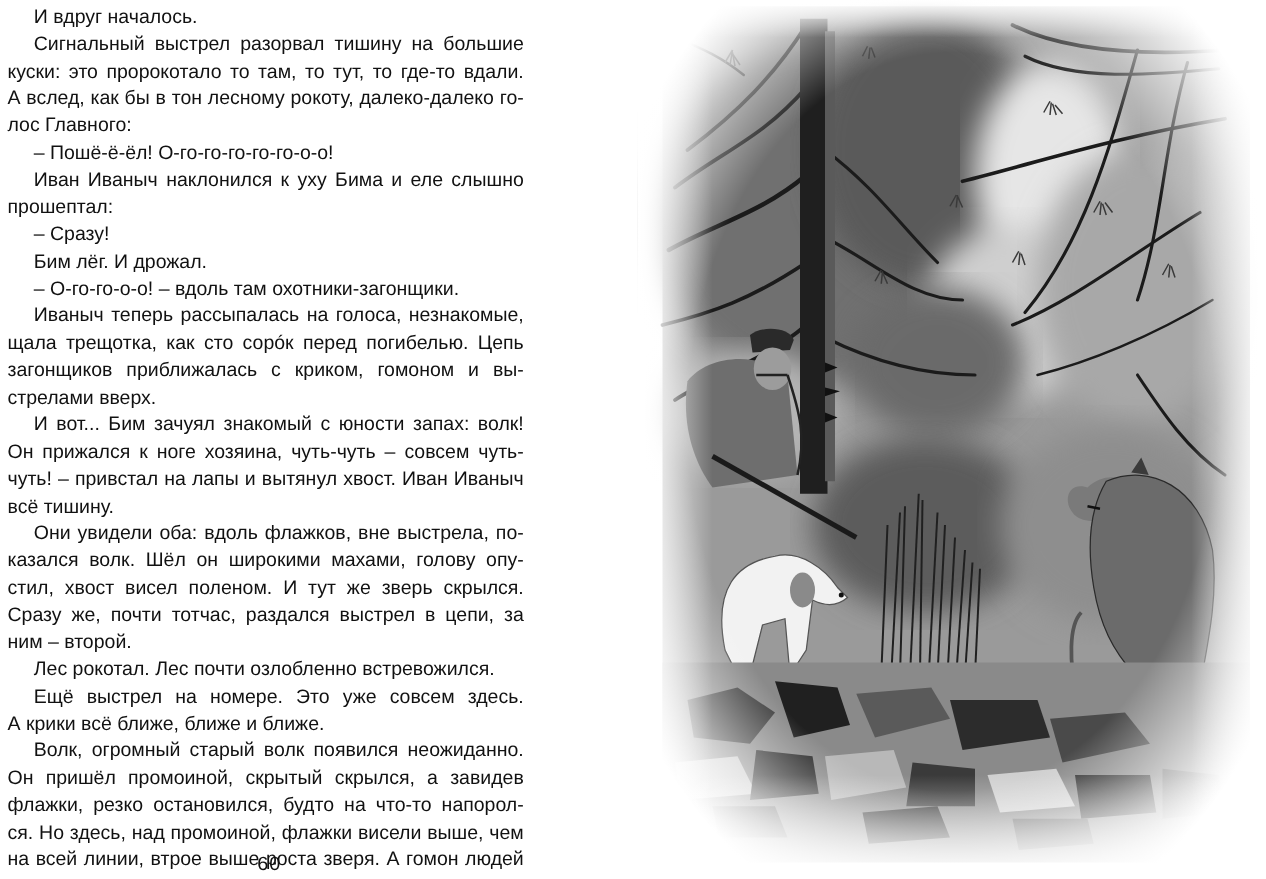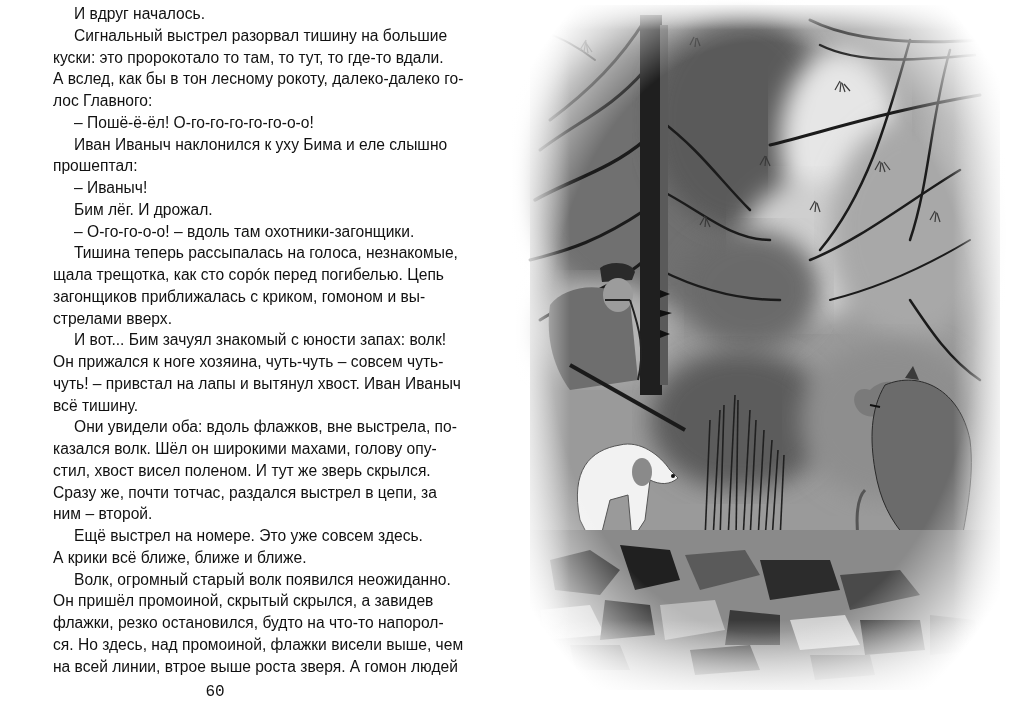--- a/index.html
+++ b/index.html
@@ -3,21 +3,21 @@
 <meta charset="utf-8">
 <style>
   html, body { margin:0; padding:0; background:#ffffff; }
   body { width:1013px; height:703px; position:relative; overflow:hidden; }
   .page-text {
     position:absolute; left:6px; top:3px; width:413px;
     font-family:"Liberation Sans", sans-serif;
     font-size:15.6px; line-height:21.75px; color:#111;
     text-align:justify;
   }
-  .page-text .line { display:block; text-align:justify; text-align-last:justify; white-space:nowrap;margin-left:47px; }
+  .page-text .line { display:block; text-align:justify; text-align-last:justify; white-space:nowrap; }
   .page-text .line.last { text-align-last:left; }
   .page-text .line.ind { padding-left:21px; }
   .page-number {
     position:absolute; left:200px; top:683px; width:30px; text-align:center;
     font-family:Liberation Mono, monospace; font-size:16px; color:#111;
   }
   .illustration {
     position:absolute; left:510px; top:0; width:503px; height:703px;
   }
   .illustration svg { display:block; }
@@ -27,36 +27,37 @@
 
 <div class="page-text" id="text-root">
     <span class="line ind last">И вдруг началось.</span>
     <span class="line ind">Сигнальный выстрел разорвал тишину на большие</span>
     <span class="line">куски: это пророкотало то там, то тут, то где-то вдали.</span>
     <span class="line">А вслед, как бы в тон лесному рокоту, далеко-далеко го-</span>
     <span class="line last">лос Главного:</span>
     <span class="line ind last">– Пошё-ё-ёл! О-го-го-го-го-го-о-о!</span>
     <span class="line ind">Иван Иваныч наклонился к уху Бима и еле слышно</span>
     <span class="line last">прошептал:</span>
-    <span class="line ind last">– Иваныч!</span>
+    <span class="line ind last">– Сразу!</span>
     <span class="line ind last">Бим лёг. И дрожал.</span>
     <span class="line ind last">– О-го-го-о-о! – вдоль там охотники-загонщики.</span>
-    <span class="line ind">Тишина теперь рассыпалась на голоса, незнакомые,</span>
+    <span class="line ind">Иваныч теперь рассыпалась на голоса, незнакомые,</span>
     <span class="line">щала трещотка, как сто сорóк перед погибелью. Цепь</span>
     <span class="line">загонщиков приближалась с криком, гомоном и вы-</span>
     <span class="line last">стрелами вверх.</span>
     <span class="line ind">И вот... Бим зачуял знакомый с юности запах: волк!</span>
     <span class="line">Он прижался к ноге хозяина, чуть-чуть – совсем чуть-</span>
     <span class="line">чуть! – привстал на лапы и вытянул хвост. Иван Иваныч</span>
     <span class="line last">всё тишину.</span>
     <span class="line ind">Они увидели оба: вдоль флажков, вне выстрела, по-</span>
     <span class="line">казался волк. Шёл он широкими махами, голову опу-</span>
     <span class="line">стил, хвост висел поленом. И тут же зверь скрылся.</span>
     <span class="line">Сразу же, почти тотчас, раздался выстрел в цепи, за</span>
     <span class="line last">ним – второй.</span>
+    <span class="line ind last">Лес рокотал. Лес почти озлобленно встревожился.</span>
     <span class="line ind">Ещё выстрел на номере. Это уже совсем здесь.</span>
     <span class="line last">А крики всё ближе, ближе и ближе.</span>
     <span class="line ind">Волк, огромный старый волк появился неожиданно.</span>
     <span class="line">Он пришёл промоиной, скрытый скрылся, а завидев</span>
     <span class="line">флажки, резко остановился, будто на что-то напорол-</span>
     <span class="line">ся. Но здесь, над промоиной, флажки висели выше, чем</span>
     <span class="line">на всей линии, втрое выше роста зверя. А гомон людей</span>
   </div>
 
 <div class="page-number">60</div>

